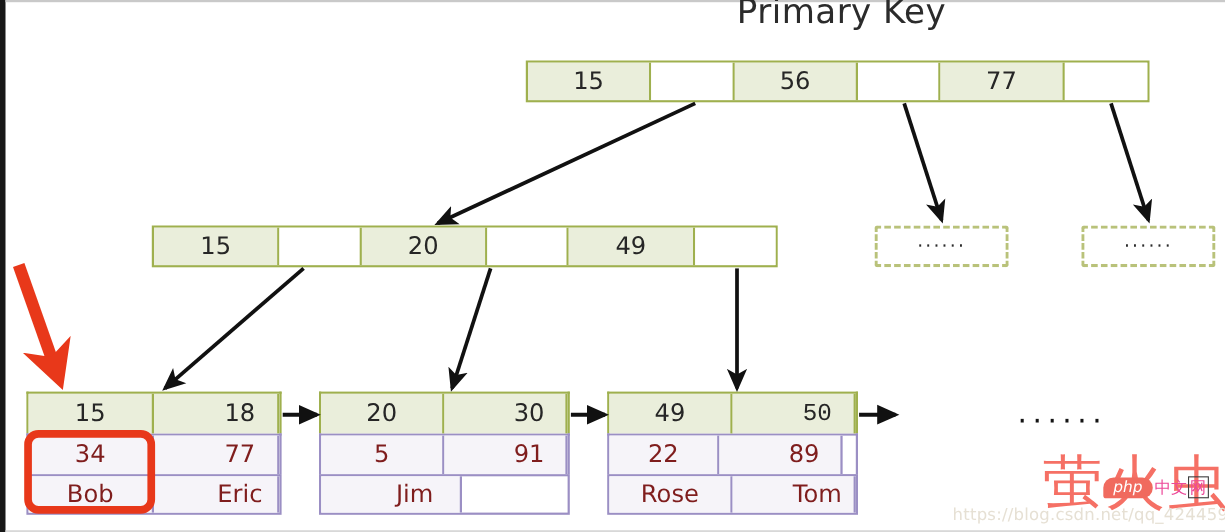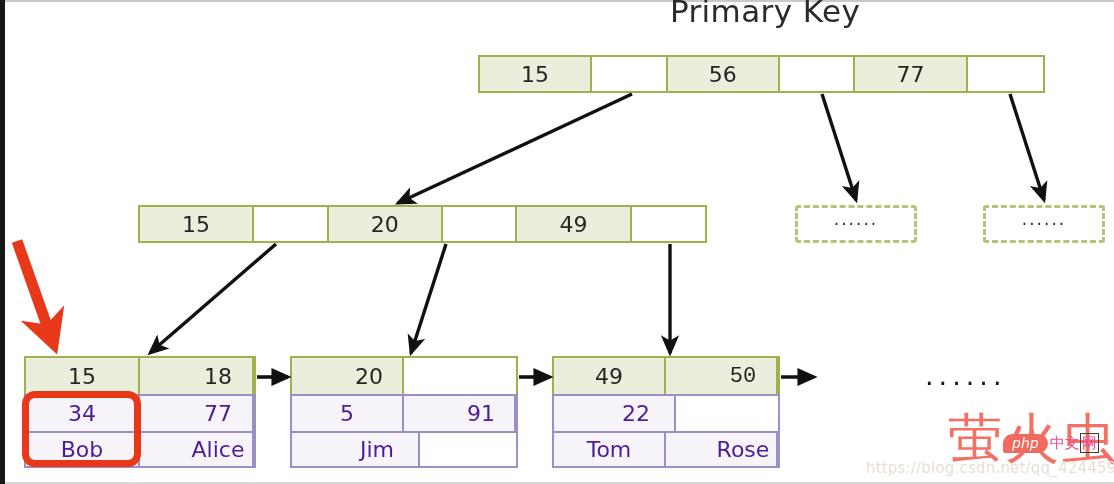--- a/index.html
+++ b/index.html
@@ -104,21 +104,21 @@
   }
   .leaf-row.data {
     border: 2px solid #9b8fc4;
     border-bottom: none;
     height: 37px;
   }
   .leaf-row.data.last { border-bottom: 2px solid #9b8fc4; }
   .leaf-row.data .leaf-cell {
     background: #f6f4f9;
     border-right: 2px solid #9b8fc4;
-    color: #4c1d95;
+    color: #7f1d1d;
   }
   .leaf-cell {
     box-sizing: border-box;
     display: flex;
     align-items: center;
     justify-content: center;
     font-size: 22px;
   }
   .leaf-cell:last-child { border-right: none; padding-left: 44px; }
 
@@ -232,48 +232,50 @@
     <div class="leaf-row keys">
       <div class="leaf-cell" style="width:114px;">15</div>
       <div class="leaf-cell" style="width:114px;">18</div>
     </div>
     <div class="leaf-row data">
       <div class="leaf-cell" style="width:114px;">34</div>
       <div class="leaf-cell" style="width:114px;">77</div>
     </div>
     <div class="leaf-row data last">
       <div class="leaf-cell" style="width:114px;">Bob</div>
-      <div class="leaf-cell" style="width:114px;">Alice</div>
+      <div class="leaf-cell" style="width:114px;">Eric</div>
     </div>
   </div>
 
   <div class="leaf-node" style="left:290px; top:356px; width:228px;">
     <div class="leaf-row keys">
       <div class="leaf-cell" style="width:112px;">20</div>
+      <div class="leaf-cell" style="width:112px;">30</div>
     </div>
     <div class="leaf-row data">
       <div class="leaf-cell" style="width:112px;">5</div>
       <div class="leaf-cell" style="width:112px;">91</div>
     </div>
     <div class="leaf-row data last">
       <div class="leaf-cell" style="width:128px;">Jim</div>
     </div>
   </div>
 
   <div class="leaf-node" style="left:552px; top:356px; width:228px;">
     <div class="leaf-row keys">
       <div class="leaf-cell" style="width:112px;">49</div>
       <div class="leaf-cell" style="width:112px;font-family:Liberation Mono, monospace;">50</div>
     </div>
     <div class="leaf-row data">
-      <div class="leaf-cell" style="width:122px;">22</div>
+      <div class="leaf-cell" style="width:100px;">22</div>
+      <div class="leaf-cell" style="width:112px;">89</div>
     </div>
     <div class="leaf-row data last">
+      <div class="leaf-cell" style="width:112px;">Rose</div>
       <div class="leaf-cell" style="width:112px;">Tom</div>
-      <div class="leaf-cell" style="width:112px;">Rose</div>
     </div>
   </div>
 
   <div class="tail-dots" style="left:925px; top:370px;">······</div>
 
   <div class="red-highlight" style="left:22px; top:391px; width:119px; height:76px;"></div>
 
   <svg id="arrow-layer" viewBox="0 0 1114 484" width="1114" height="484">
     <defs>
       <marker id="head-black" markerWidth="7" markerHeight="7" refX="5.2" refY="3.1" orient="auto" markerUnits="strokeWidth">

